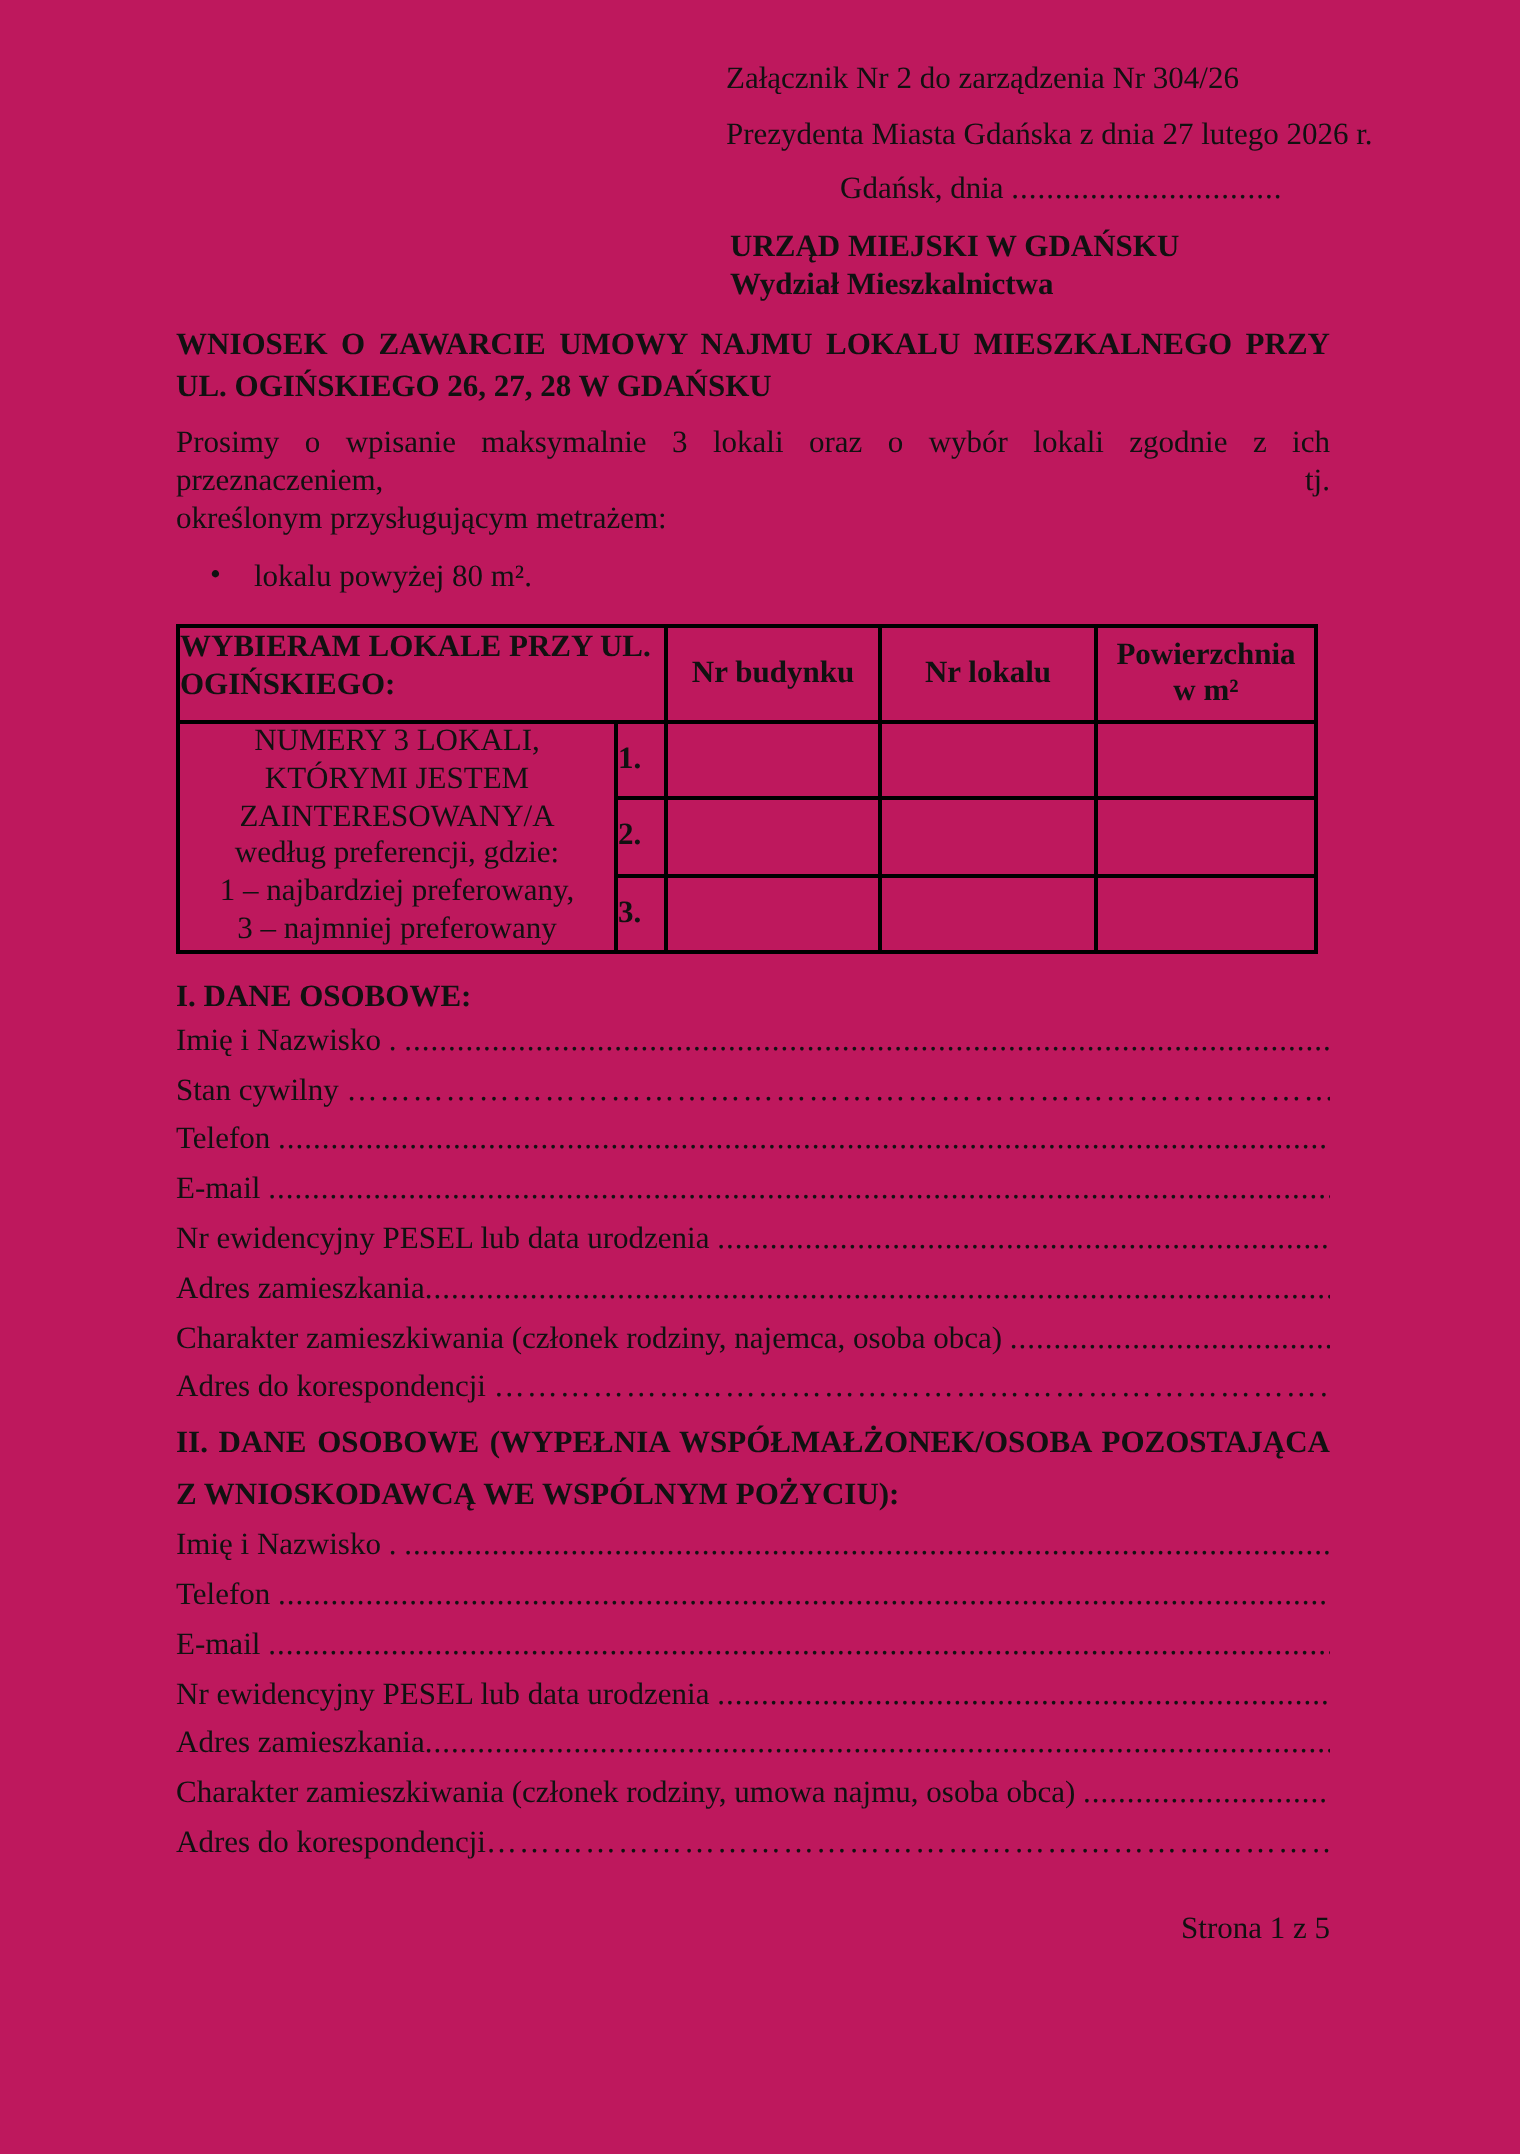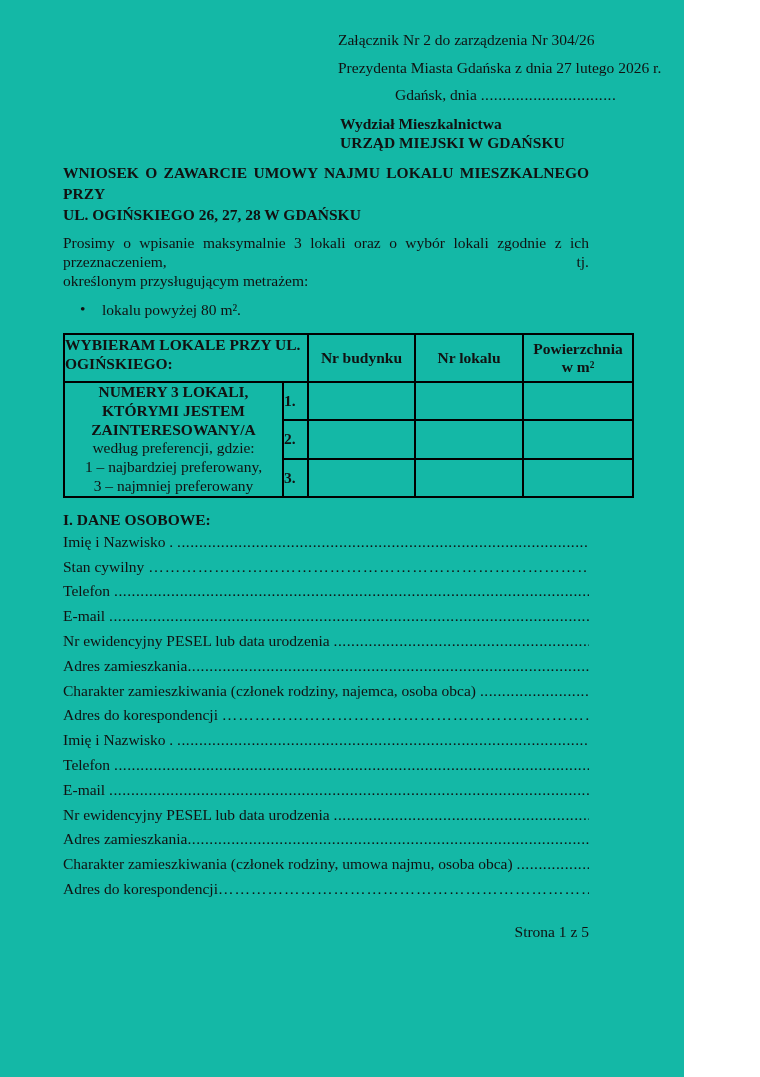--- a/index.html
+++ b/index.html
@@ -1,37 +1,37 @@
 <!DOCTYPE html>
 <html><head>
 <meta charset="utf-8">
 <style>
   html,body{margin:0;padding:0;background:#fff;}
   .page{
-    position:relative;width:684px;height:1077px;background:#14b8a6;
+    position:relative;width:760px;height:1077px;background:#be185d;
     font-family:"Liberation Serif","DejaVu Serif",serif;
     font-size:15.5px;color:#111;box-sizing:border-box;
-    padding:26px 95px 0 63px;overflow:hidden;
+    padding:26px 95px 0 88px;overflow:hidden;
   }
   .attachment{margin-left:275px;line-height:28px;white-space:nowrap;}
   .instruction{margin-top:13px;font-weight:bold;text-decoration:underline;line-height:20px;}
   .city-date{margin-left:332px;margin-top:3px;white-space:nowrap;line-height:20px;}
   .office{margin-left:277px;margin-top:9px;font-weight:bold;line-height:19px;}
   .doc-title{margin-top:10px;font-weight:bold;line-height:21px;}
   .jl{text-align:justify;text-align-last:justify;}
   .intro{margin-top:8px;line-height:19px;}
   .bullet{margin-top:10px;margin-left:17px;display:flex;}
   .bullet-marker{width:22px;flex:none;}
   .bullet-text{flex:1;line-height:19px;}
   table.choose{border-collapse:collapse;table-layout:fixed;width:569px;margin-top:14px;}
   table.choose td,table.choose th{border:2px solid #000;padding:0;font-size:15.5px;color:#111;}
   th.colhead{height:46px;vertical-align:middle;text-align:center;line-height:18px;font-weight:bold;padding:2px;}
   td.hdr-label{border:none;vertical-align:top;text-align:left;padding:5px 0 0 7px;font-weight:bold;line-height:19px;}
   td.left-cell{text-align:center;vertical-align:middle;line-height:18.8px;padding:3px 4px;}
-  td.left-cell .bline{font-weight:bold;}
+  td.left-cell .bline{font-weight:normal;}
   td.num-cell{font-weight:bold;text-align:left;padding-left:7px;vertical-align:middle;height:34px;}
   td.blank-cell{height:34px;}
   .sec-heading{margin-top:12px;font-weight:bold;line-height:20px;}
   .sec2-heading{margin-top:2px;font-weight:bold;line-height:26px;}
   .form-lines{margin-top:0;}
   .form-line{overflow:hidden;white-space:nowrap;height:24.8px;line-height:24.8px;}
   .fl-dots{letter-spacing:0.5px;}
   .fl-dots.dots-wide{letter-spacing:1px;}
   .footer{margin-top:20px;text-align:right;line-height:20px;font-family:Liberation Serif, serif;}
 </style>
@@ -44,22 +44,22 @@
     <div>Załącznik Nr 2 do zarządzenia Nr 304/26</div>
     <div>Prezydenta Miasta Gdańska z dnia 27 lutego 2026 r.</div>
   </div>
 
 
   <div class="city-date">
     <span>Gdańsk, dnia </span><span class="fl-dots">...............................</span>
   </div>
 
   <div class="office">
+    <div>URZĄD MIEJSKI W GDAŃSKU</div>
     <div>Wydział Mieszkalnictwa</div>
-    <div>URZĄD MIEJSKI W GDAŃSKU</div>
   </div>
 
   <div class="doc-title">
     <div class="jl">WNIOSEK O ZAWARCIE UMOWY NAJMU LOKALU MIESZKALNEGO PRZY</div>
     <div>UL. OGIŃSKIEGO 26, 27, 28 W GDAŃSKU</div>
   </div>
 
   <div class="intro">
     <div class="jl">Prosimy o wpisanie maksymalnie 3 lokali oraz o wybór lokali zgodnie z ich przeznaczeniem, tj.</div>
     <div>określonym przysługującym metrażem:</div>
@@ -142,20 +142,24 @@
       <span>Adres zamieszkania</span><span class="fl-dots dots-fine">................................................................................................................................................................</span>
     </div>
       <div class="form-line">
       <span>Charakter zamieszkiwania (członek rodziny, najemca, osoba obca) </span><span class="fl-dots dots-fine">................................................................................................................................................................</span>
     </div>
       <div class="form-line">
       <span>Adres do  korespondencji </span><span class="fl-dots dots-wide">…………………………………………………………………………………………………………</span>
     </div>
     </div>
 
+  <div class="sec2-heading">
+    <div class="jl">II. DANE OSOBOWE (WYPEŁNIA WSPÓŁMAŁŻONEK/OSOBA POZOSTAJĄCA</div>
+    <div>Z WNIOSKODAWCĄ WE WSPÓLNYM POŻYCIU):</div>
+  </div>
 
   <div class="form-lines">
 
   <div class="form-line">
       <span>Imię i Nazwisko . </span><span class="fl-dots dots-fine">................................................................................................................................................................</span>
     </div>
       <div class="form-line">
       <span>Telefon </span><span class="fl-dots dots-fine">................................................................................................................................................................</span>
     </div>
       <div class="form-line">

